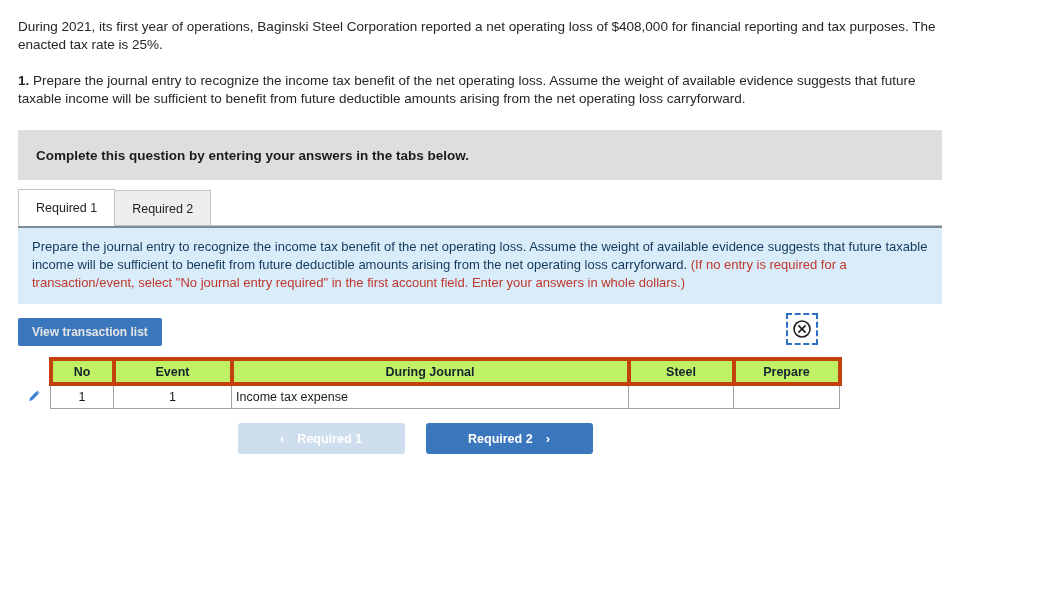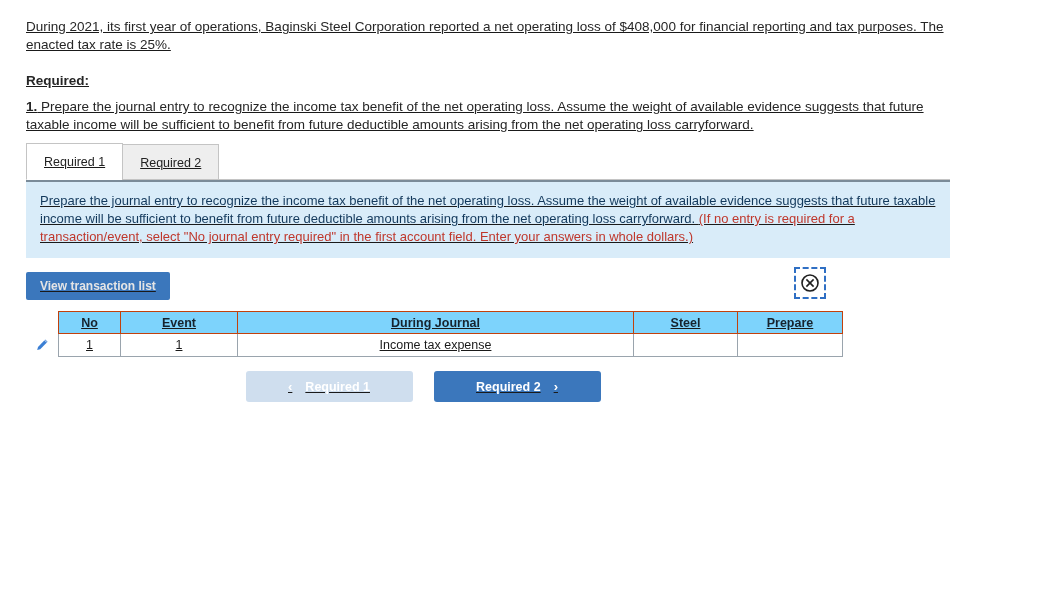--- a/index.html
+++ b/index.html
@@ -13,23 +13,22 @@
     height: 603px;
     font-family: "Liberation Sans", sans-serif;
     font-size: 13px;
     color: #1a1a1a;
     overflow: hidden;
     position: relative;
   }
 
   
   .page {
-    padding: 18px 0 0 26px;
-    box-sizing: border-box;
-    text-decoration: underline;
+    padding: 18px 0 0 18px;
+    box-sizing: border-box;
   }
   .stem {
     width: 920px;
     font-size: 13.5px;
     line-height: 18px;
     color: #262626;
   }
   .required-block {
     width: 920px;
     margin-top: 18px;
@@ -159,22 +158,22 @@
   .journal-wrap {
     margin-top: 10px;
     width: 924px;
   }
   table.journal {
     border-collapse: collapse;
     table-layout: fixed;
     font-size: 12.5px;
   }
   table.journal th {
-    background: #7dd3fc;
-    border: 1px solid #c2410c;
+    background: #bef264;
+    border: 4px solid #c2410c;
     color: #16232e;
     font-weight: bold;
     height: 21px;
     font-size: 12.5px;
     text-align: center;
     padding: 0 3px;
   }
   table.journal td {
     border: 1px solid #9aa4ad;
     height: 22px;
@@ -185,21 +184,21 @@
   td.c-edit, th.c-edit {
     border: none !important;
     background: transparent !important;
     width: 24px;
     text-align: center;
     padding: 0;
   }
   td.c-edit { border-right: 1px solid #9aa4ad !important; }
   .col-no     { width: 53px;  text-align: center; }
   .col-event  { width: 108px; text-align: center; }
-  .col-gj     { width: 387px; text-align: center; }
+  .col-gj     { width: 387px; text-align: left; }
   .col-debit  { width: 95px;  text-align: right; }
   .col-credit { width: 96px;  text-align: right; }
 
   .pencil { display: block; margin: 0 auto; }
 
   
   .nav-row {
     margin-top: 14px;
     width: 924px;
     display: flex;
@@ -237,27 +236,29 @@
   .chev { font-size: 13px; font-weight: bold; }
 </style>
 </head>
 <body>
 
 <div class="page">
 
   <div class="stem">During 2021, its first year of operations, Baginski Steel Corporation reported a net operating loss of $408,000 for financial reporting and tax purposes. The enacted tax rate is 25%.</div>
 
   <div class="required-block">
-    <div class="required-title">Required:</div>
     <div class="req-item">
       <span class="req-num">1.</span>
       <span>Prepare the journal entry to recognize the income tax benefit of the net operating loss. Assume the weight of available evidence suggests that future taxable income will be sufficient to benefit from future deductible amounts arising from the net operating loss carryforward.</span>
     </div>
   </div>
 
+  <div class="grey-banner">
+    <span class="grey-banner-text">Complete this question by entering your answers in the tabs below.</span>
+  </div>
 
   <div class="tabstrip">
     <div class="tab active">Required 1</div>
     <div class="tab">Required 2</div>
   </div>
 
   <div class="instruction">
     <span>Prepare the journal entry to recognize the income tax benefit of the net operating loss. Assume the weight of available evidence suggests that future taxable income will be sufficient to benefit from future deductible amounts arising from the net operating loss carryforward. </span><span class="hint">(If no entry is required for a transaction/event, select "No journal entry required" in the first account field. Enter your answers in whole dollars.)</span>
   </div>
 

